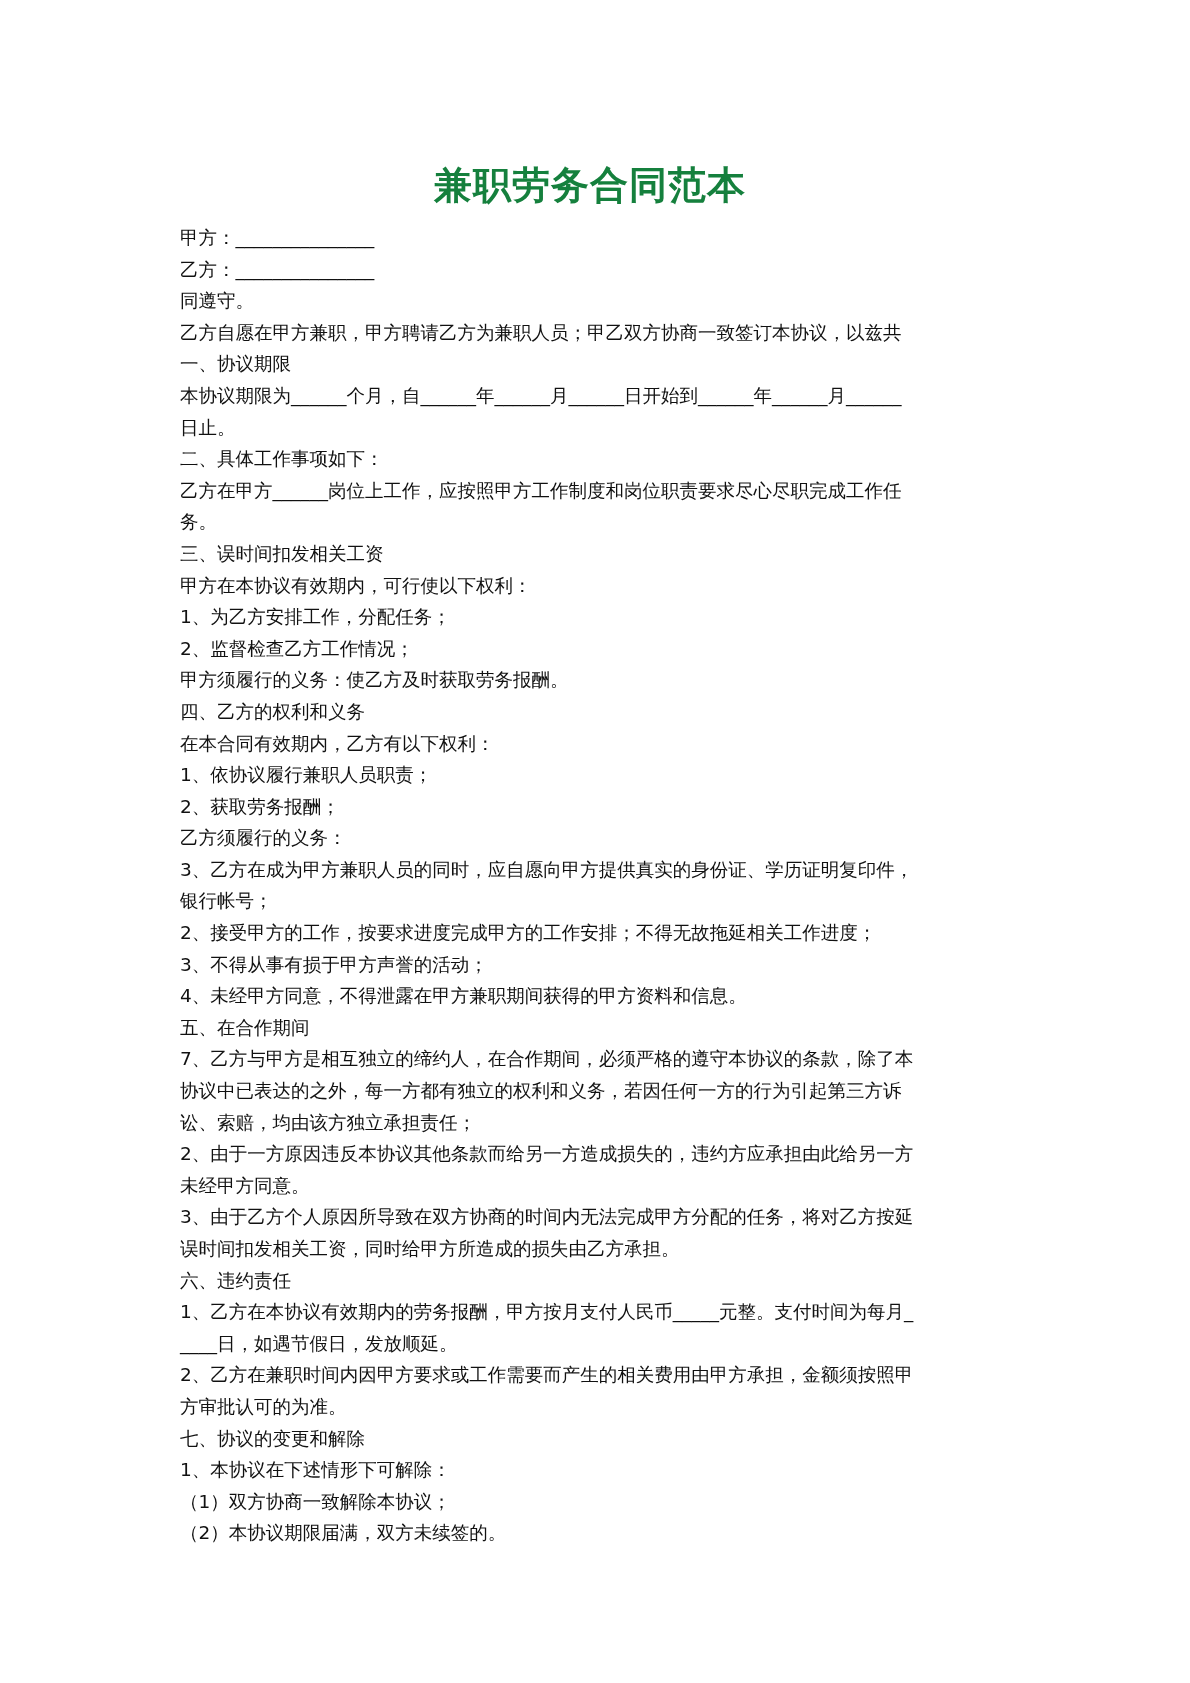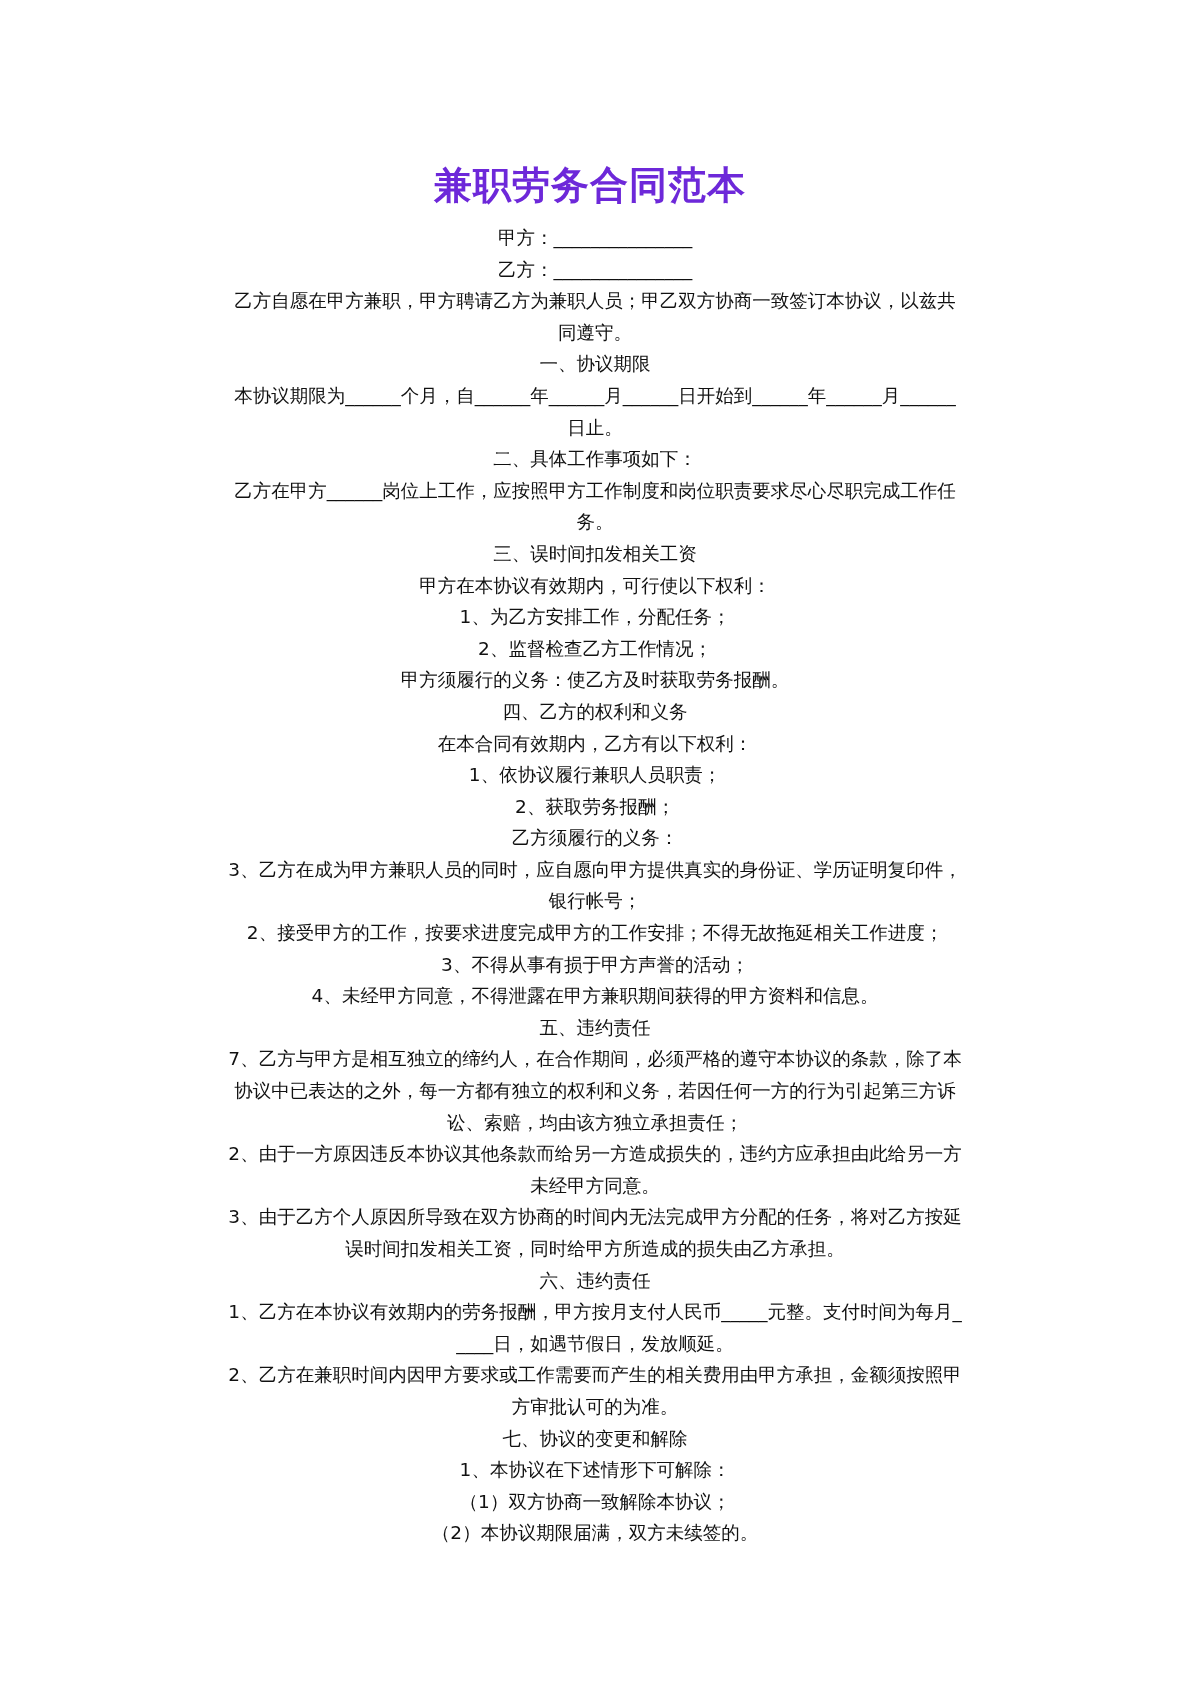--- a/index.html
+++ b/index.html
@@ -1,40 +1,39 @@
 <!DOCTYPE html>
 <html><head>
 <meta charset="utf-8">
 <style>
   html, body { margin: 0; padding: 0; background: #ffffff; }
   body { width: 1190px; height: 1683px; position: relative; overflow: hidden; }
   .page { position: absolute; left: 0; top: 0; width: 1190px; height: 1683px; background: #fff; }
   .title {
     position: absolute; left: 0; width: 1180px; top: 160px;
     text-align: center; font-family: "DejaVu Serif", serif; font-weight: bold;
-    font-size: 38px; color: #6d28d9; letter-spacing: 1px; line-height: 50px;
+    font-size: 38px; color: #15803d; letter-spacing: 1px; line-height: 50px;
   }
   .body-text {
     position: absolute; left: 180px; top: 222px; width: 830px;
     font-family: "DejaVu Sans", sans-serif; font-size: 18.5px; color: #111;
     line-height: 31.6px;
-    text-align: center;
   }
   .line { white-space: nowrap; overflow: visible; }
 </style>
 </head>
 <body>
 
 <div class="page">
   <div class="title">兼职劳务合同范本</div>
   <div class="body-text">
     <div class="line">甲方：_______________</div>
     <div class="line">乙方：_______________</div>
+    <div class="line">同遵守。</div>
     <div class="line">乙方自愿在甲方兼职，甲方聘请乙方为兼职人员；甲乙双方协商一致签订本协议，以兹共</div>
-    <div class="line">同遵守。</div>
     <div class="line">一、协议期限</div>
     <div class="line">本协议期限为______个月，自______年______月______日开始到______年______月______</div>
     <div class="line">日止。</div>
     <div class="line">二、具体工作事项如下：</div>
     <div class="line">乙方在甲方______岗位上工作，应按照甲方工作制度和岗位职责要求尽心尽职完成工作任</div>
     <div class="line">务。</div>
     <div class="line">三、误时间扣发相关工资</div>
     <div class="line">甲方在本协议有效期内，可行使以下权利：</div>
     <div class="line">1、为乙方安排工作，分配任务；</div>
     <div class="line">2、监督检查乙方工作情况；</div>
@@ -42,21 +41,21 @@
     <div class="line">四、乙方的权利和义务</div>
     <div class="line">在本合同有效期内，乙方有以下权利：</div>
     <div class="line">1、依协议履行兼职人员职责；</div>
     <div class="line">2、获取劳务报酬；</div>
     <div class="line">乙方须履行的义务：</div>
     <div class="line">3、乙方在成为甲方兼职人员的同时，应自愿向甲方提供真实的身份证、学历证明复印件，</div>
     <div class="line">银行帐号；</div>
     <div class="line">2、接受甲方的工作，按要求进度完成甲方的工作安排；不得无故拖延相关工作进度；</div>
     <div class="line">3、不得从事有损于甲方声誉的活动；</div>
     <div class="line">4、未经甲方同意，不得泄露在甲方兼职期间获得的甲方资料和信息。</div>
-    <div class="line">五、违约责任</div>
+    <div class="line">五、在合作期间</div>
     <div class="line">7、乙方与甲方是相互独立的缔约人，在合作期间，必须严格的遵守本协议的条款，除了本</div>
     <div class="line">协议中已表达的之外，每一方都有独立的权利和义务，若因任何一方的行为引起第三方诉</div>
     <div class="line">讼、索赔，均由该方独立承担责任；</div>
     <div class="line">2、由于一方原因违反本协议其他条款而给另一方造成损失的，违约方应承担由此给另一方</div>
     <div class="line">未经甲方同意。</div>
     <div class="line">3、由于乙方个人原因所导致在双方协商的时间内无法完成甲方分配的任务，将对乙方按延</div>
     <div class="line">误时间扣发相关工资，同时给甲方所造成的损失由乙方承担。</div>
     <div class="line">六、违约责任</div>
     <div class="line">1、乙方在本协议有效期内的劳务报酬，甲方按月支付人民币_____元整。支付时间为每月_</div>
     <div class="line">____日，如遇节假日，发放顺延。</div>

